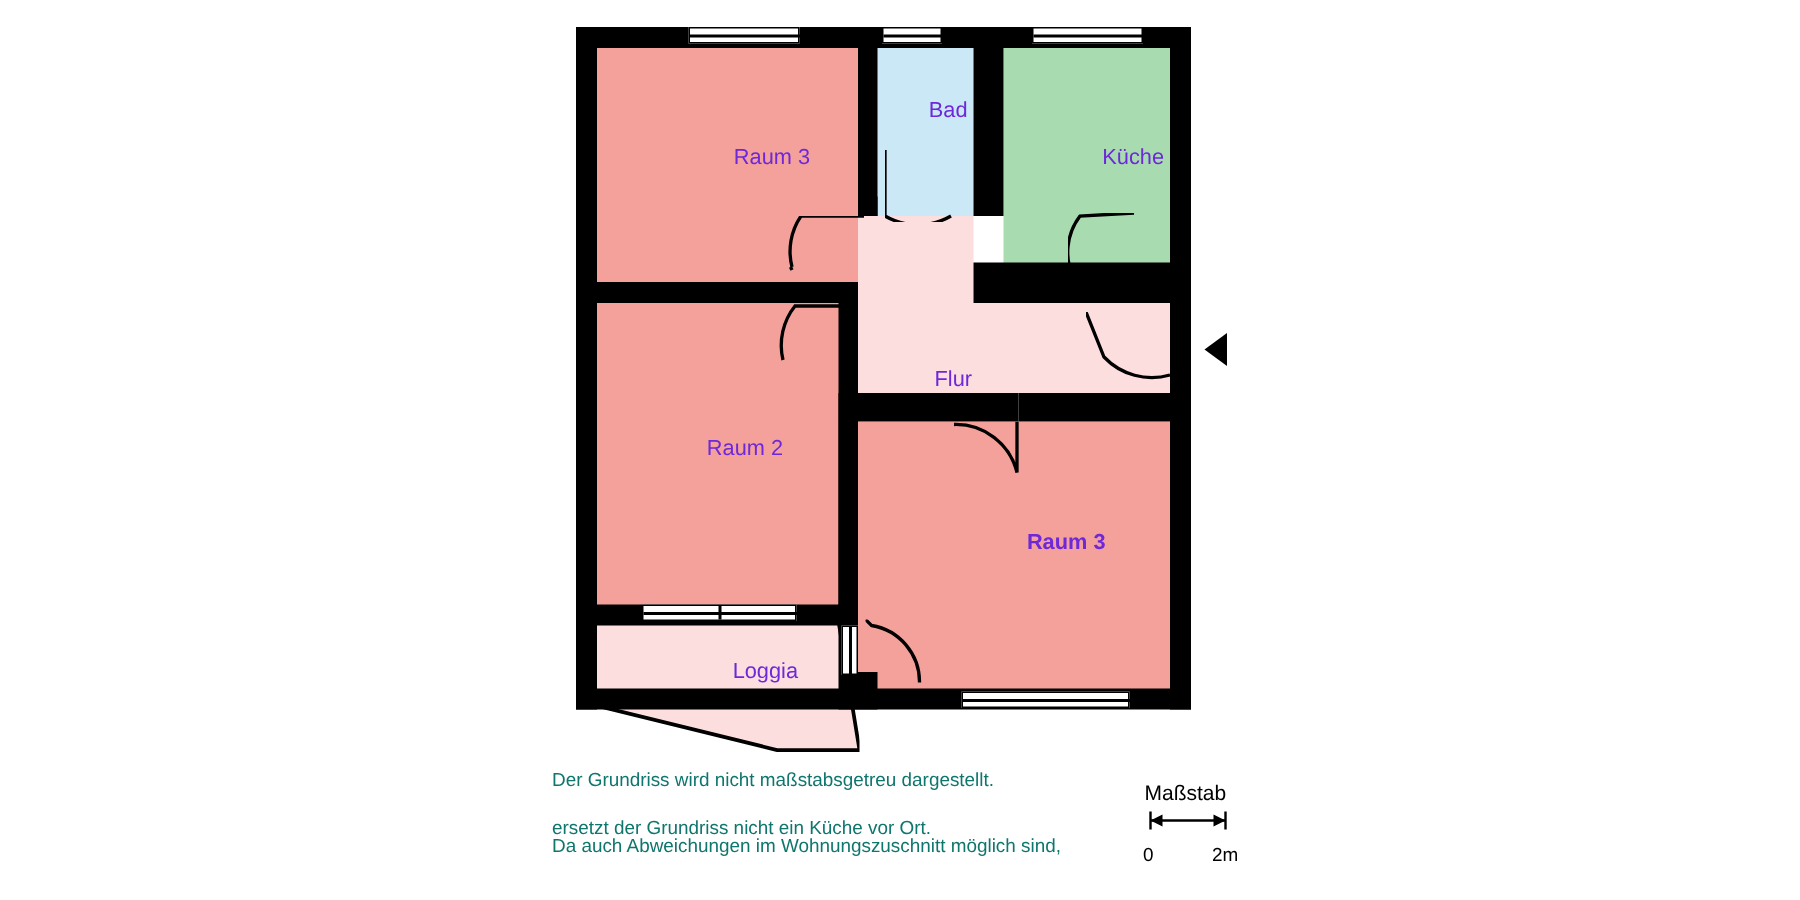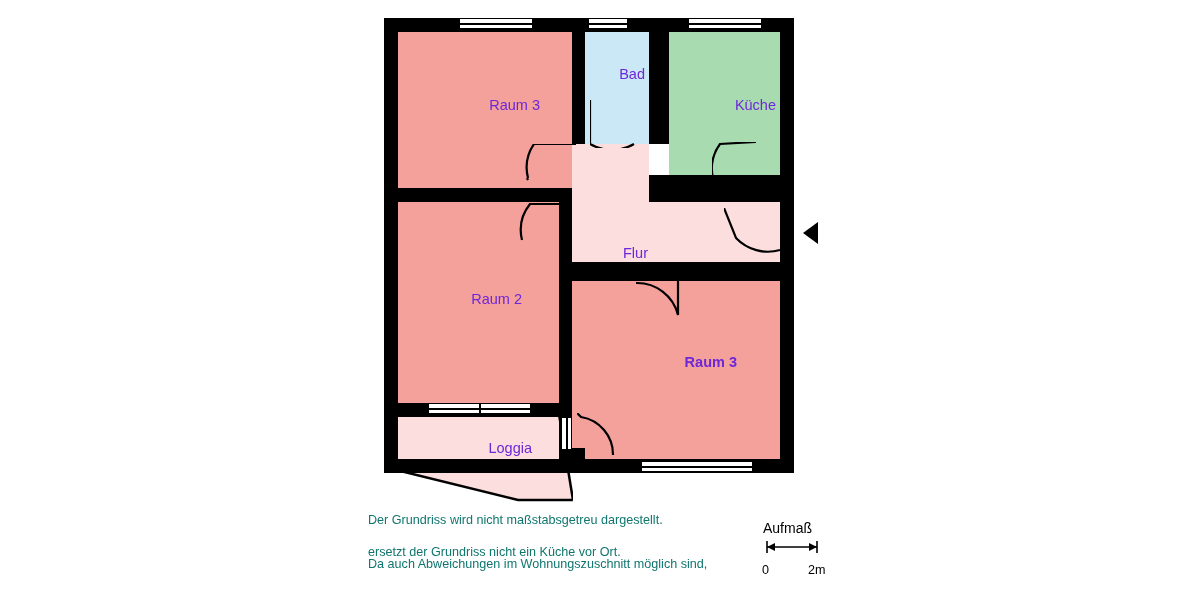--- a/index.html
+++ b/index.html
@@ -202,21 +202,21 @@
   <div class="room-label" style="left:674px; top:97px; width:102px;">Küche</div>
   <div class="room-label" style="left:578px; top:245px; width:70px;">Flur</div>
   <div class="room-label" style="left:412px; top:291px; width:110px;">Raum 2</div>
   <div class="room-label" style="left:627px; top:354px; width:110px;font-weight:bold;">Raum 3</div>
   <div class="room-label" style="left:430px; top:440px; width:102px;">Loggia</div>
 
   <div class="note" style="left:368px; top:512px;">Der Grundriss wird nicht maßstabsgetreu dargestellt.</div>
   <div class="note" style="left:368px; top:556px;">Da auch Abweichungen im Wohnungszuschnitt möglich sind,</div>
   <div class="note" style="left:368px; top:544px;">ersetzt der Grundriss nicht ein Küche vor Ort.</div>
 
-  <div class="scale-title" style="left:763px; top:520px;">Aufmaß</div>
+  <div class="scale-title" style="left:763px; top:520px;">Maßstab</div>
   <div style="position:absolute; left:763px; top:540px; width:58px; height:14px;">
     <svg width="58" height="14" viewBox="0 0 58 14" style="display:block;">
       <line x1="4" y1="7" x2="54" y2="7" stroke="#000000" stroke-width="1.6"></line>
       <line x1="4" y1="1" x2="4" y2="13" stroke="#000000" stroke-width="1.6"></line>
       <line x1="54" y1="1" x2="54" y2="13" stroke="#000000" stroke-width="1.6"></line>
       <polygon points="4,7 12,3 12,11" fill="#000000"></polygon>
       <polygon points="54,7 46,3 46,11" fill="#000000"></polygon>
     </svg>
   </div>
   <div class="scale-num" style="left:762px; top:563px;">0</div>

